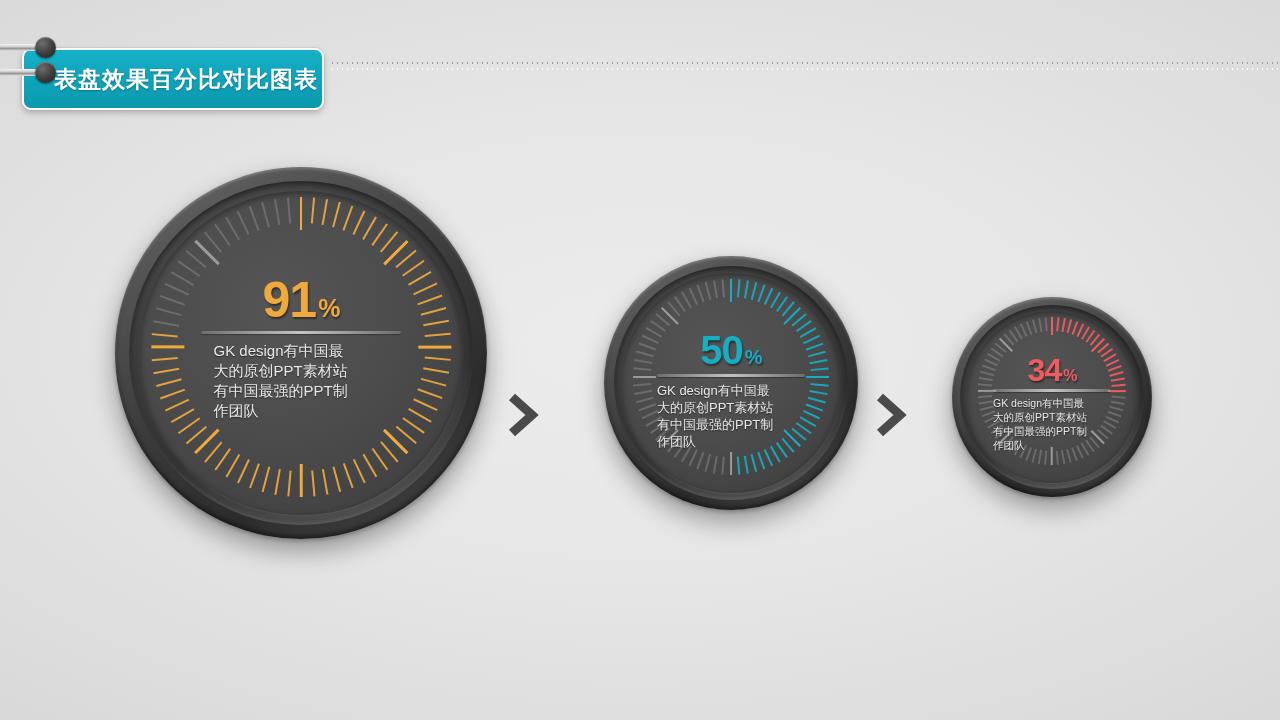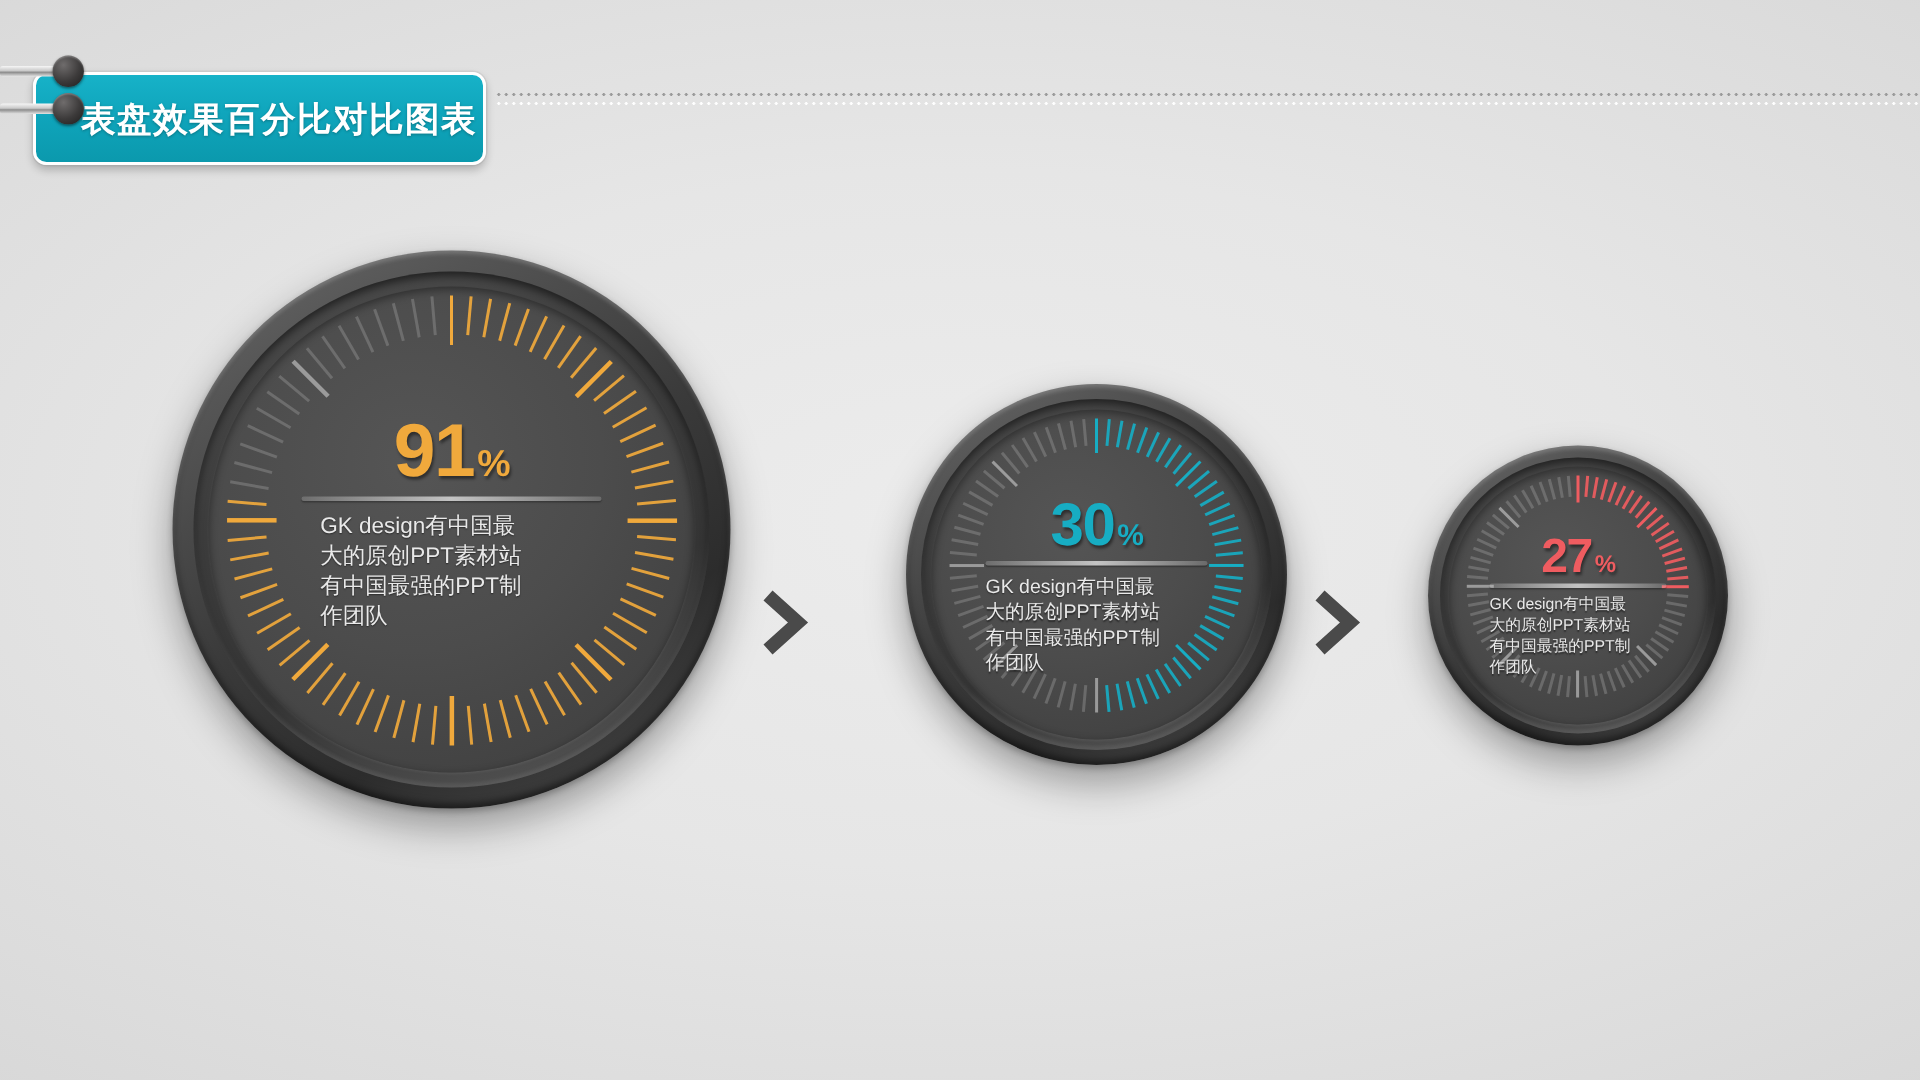--- a/index.html
+++ b/index.html
@@ -319,21 +319,21 @@
         <i style="width: 1.8px; height: 18px; margin-left: -0.9px; background: rgb(140, 140, 140); opacity: 0.5; transform: rotate(330deg) translateY(6px); transform-origin: 50% 104px;"></i>
         <i style="width: 1.8px; height: 18px; margin-left: -0.9px; background: rgb(140, 140, 140); opacity: 0.5; transform: rotate(335deg) translateY(6px); transform-origin: 50% 104px;"></i>
         <i style="width: 1.8px; height: 18px; margin-left: -0.9px; background: rgb(140, 140, 140); opacity: 0.5; transform: rotate(340deg) translateY(6px); transform-origin: 50% 104px;"></i>
         <i style="width: 1.8px; height: 18px; margin-left: -0.9px; background: rgb(140, 140, 140); opacity: 0.5; transform: rotate(345deg) translateY(6px); transform-origin: 50% 104px;"></i>
         <i style="width: 1.8px; height: 18px; margin-left: -0.9px; background: rgb(140, 140, 140); opacity: 0.5; transform: rotate(350deg) translateY(6px); transform-origin: 50% 104px;"></i>
         <i style="width: 1.8px; height: 18px; margin-left: -0.9px; background: rgb(140, 140, 140); opacity: 0.5; transform: rotate(355deg) translateY(6px); transform-origin: 50% 104px;"></i>
       </div>
   </div>
   <div class="content">
     <div class="pct">
-      <span>30</span><span class="sym">%</span>
+      <span>50</span><span class="sym">%</span>
     </div>
     <div class="divider"></div>
     <div class="desc">
         <div>GK  design有中国最</div>
         <div>大的原创PPT素材站</div>
         <div>有中国最强的PPT制</div>
         <div>作团队</div>
       </div>
   </div>
 </div>
@@ -418,21 +418,21 @@
         <i style="width: 1.5px; height: 14px; margin-left: -0.75px; background: rgb(140, 140, 140); opacity: 0.5; transform: rotate(330deg) translateY(6px); transform-origin: 50% 80px;"></i>
         <i style="width: 1.5px; height: 14px; margin-left: -0.75px; background: rgb(140, 140, 140); opacity: 0.5; transform: rotate(335deg) translateY(6px); transform-origin: 50% 80px;"></i>
         <i style="width: 1.5px; height: 14px; margin-left: -0.75px; background: rgb(140, 140, 140); opacity: 0.5; transform: rotate(340deg) translateY(6px); transform-origin: 50% 80px;"></i>
         <i style="width: 1.5px; height: 14px; margin-left: -0.75px; background: rgb(140, 140, 140); opacity: 0.5; transform: rotate(345deg) translateY(6px); transform-origin: 50% 80px;"></i>
         <i style="width: 1.5px; height: 14px; margin-left: -0.75px; background: rgb(140, 140, 140); opacity: 0.5; transform: rotate(350deg) translateY(6px); transform-origin: 50% 80px;"></i>
         <i style="width: 1.5px; height: 14px; margin-left: -0.75px; background: rgb(140, 140, 140); opacity: 0.5; transform: rotate(355deg) translateY(6px); transform-origin: 50% 80px;"></i>
       </div>
   </div>
   <div class="content">
     <div class="pct">
-      <span>27</span><span class="sym">%</span>
+      <span>34</span><span class="sym">%</span>
     </div>
     <div class="divider"></div>
     <div class="desc">
         <div>GK  design有中国最</div>
         <div>大的原创PPT素材站</div>
         <div>有中国最强的PPT制</div>
         <div>作团队</div>
       </div>
   </div>
 </div>

